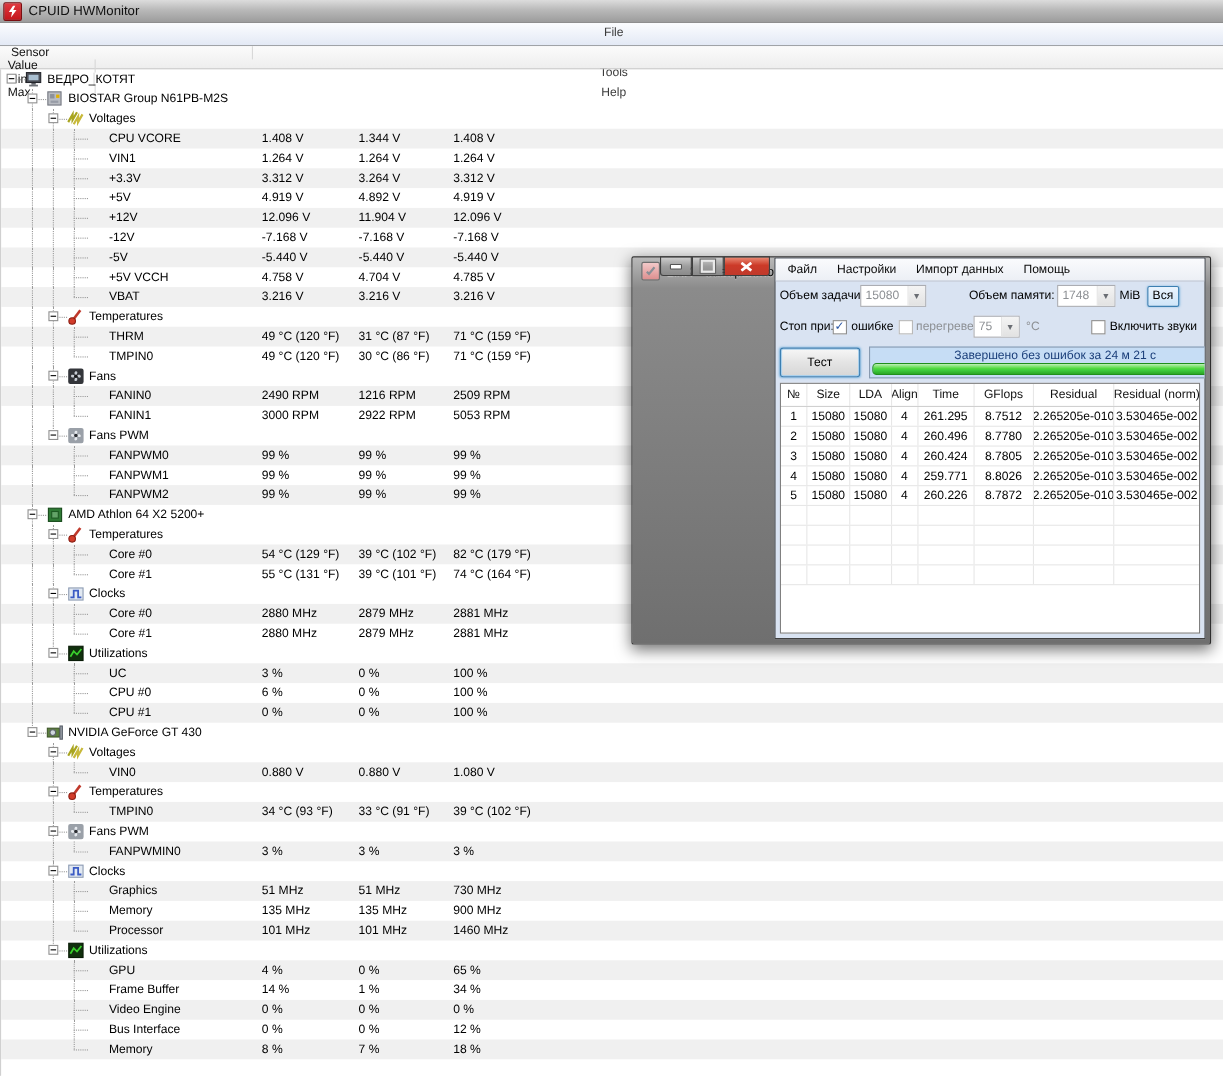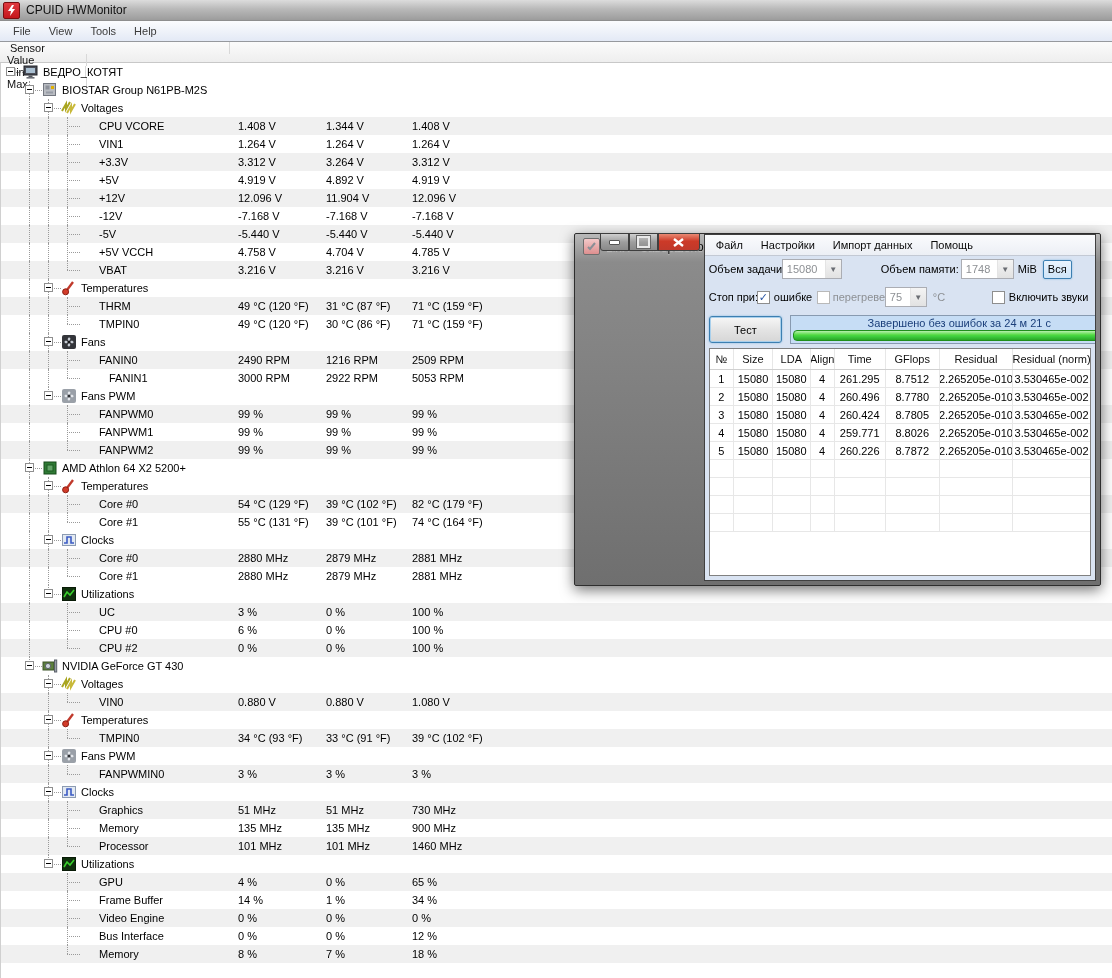--- a/index.html
+++ b/index.html
@@ -20,21 +20,21 @@
   .app-icon{
     width:15px;height:15px;background:linear-gradient(#e0393f,var(--app-icon-red));
     border:1px solid #7a0d10;border-radius:2px;display:flex;align-items:center;justify-content:center;
   }
   .app-icon svg{display:block}
   .title-text{font-size:12px;color:#111;}
   .menubar{
     position:absolute;left:0;top:21px;right:0;height:21px;
     background:linear-gradient(#fbfcfe,#e3e9f5);
     border-bottom:1px solid #96999e;
-    display:flex;align-items:center;box-sizing:border-box;padding-left:4px;
+    display:flex;align-items:center;box-sizing:border-box;padding-left:4px;flex-direction:column;
   }
   .menubar .mitem{padding:3px 9px;color:#3c3c3c;}
   .hdr{
     position:absolute;left:0;top:42px;right:0;height:21px;
     background:linear-gradient(#fbfbfb,#eeeeee);
     border-bottom:1px solid var(--header-border);
     display:flex;box-sizing:border-box;flex-direction:column;
   }
   .hcell{height:100%;box-sizing:border-box;border-right:1px solid #d8d8d8;
     display:flex;align-items:center;padding-left:7px;color:#111;}
@@ -351,21 +351,21 @@
       <span class="tlabel" style="left: 98px;">FANIN0</span>
       <span class="cval">2490 RPM</span>
       <span class="cmin">1216 RPM</span>
       <span class="cmax">2509 RPM</span>
     </div>
     <div class="trow">
       <span class="vg" style="left: 28px;"></span>
       <span class="vg" style="left: 47px;"></span>
       <span class="vg top" style="left: 66px;"></span>
       <span class="hg" style="left: 66px; width: 13px;"></span>
-      <span class="tlabel" style="left: 108px;">FANIN1</span>
+      <span class="tlabel" style="left: 98px;">FANIN1</span>
       <span class="cval">3000 RPM</span>
       <span class="cmin">2922 RPM</span>
       <span class="cmax">5053 RPM</span>
     </div>
     <div class="trow">
       <span class="vg" style="left: 28px;"></span>
       <span class="vg top" style="left: 47px;"></span>
       <span class="hg" style="left: 47px; width: 13px;"></span>
       <span class="ebox" style="left: 43px;">
         <i></i>
@@ -523,21 +523,21 @@
       <span class="hg" style="left: 66px; width: 13px;"></span>
       <span class="tlabel" style="left: 98px;">CPU #0</span>
       <span class="cval">6 %</span>
       <span class="cmin">0 %</span>
       <span class="cmax">100 %</span>
     </div>
     <div class="trow alt">
       <span class="vg" style="left: 28px;"></span>
       <span class="vg top" style="left: 66px;"></span>
       <span class="hg" style="left: 66px; width: 13px;"></span>
-      <span class="tlabel" style="left: 98px;">CPU #2</span>
+      <span class="tlabel" style="left: 98px;">CPU #1</span>
       <span class="cval">0 %</span>
       <span class="cmin">0 %</span>
       <span class="cmax">100 %</span>
     </div>
     <div class="trow">
       <span class="vg top" style="left: 28px;"></span>
       <span class="hg" style="left: 28px; width: 13px;"></span>
       <span class="ebox" style="left: 24px;">
         <i></i>
       </span>

